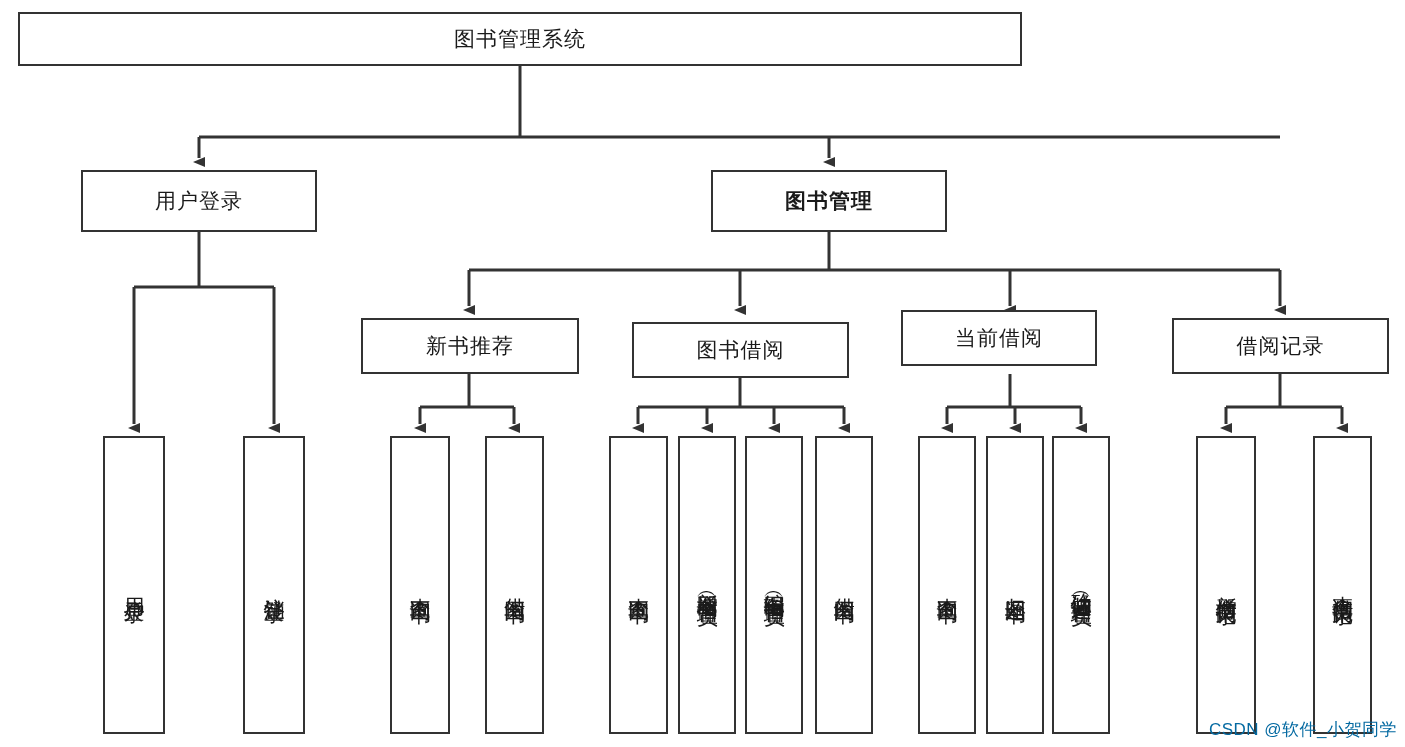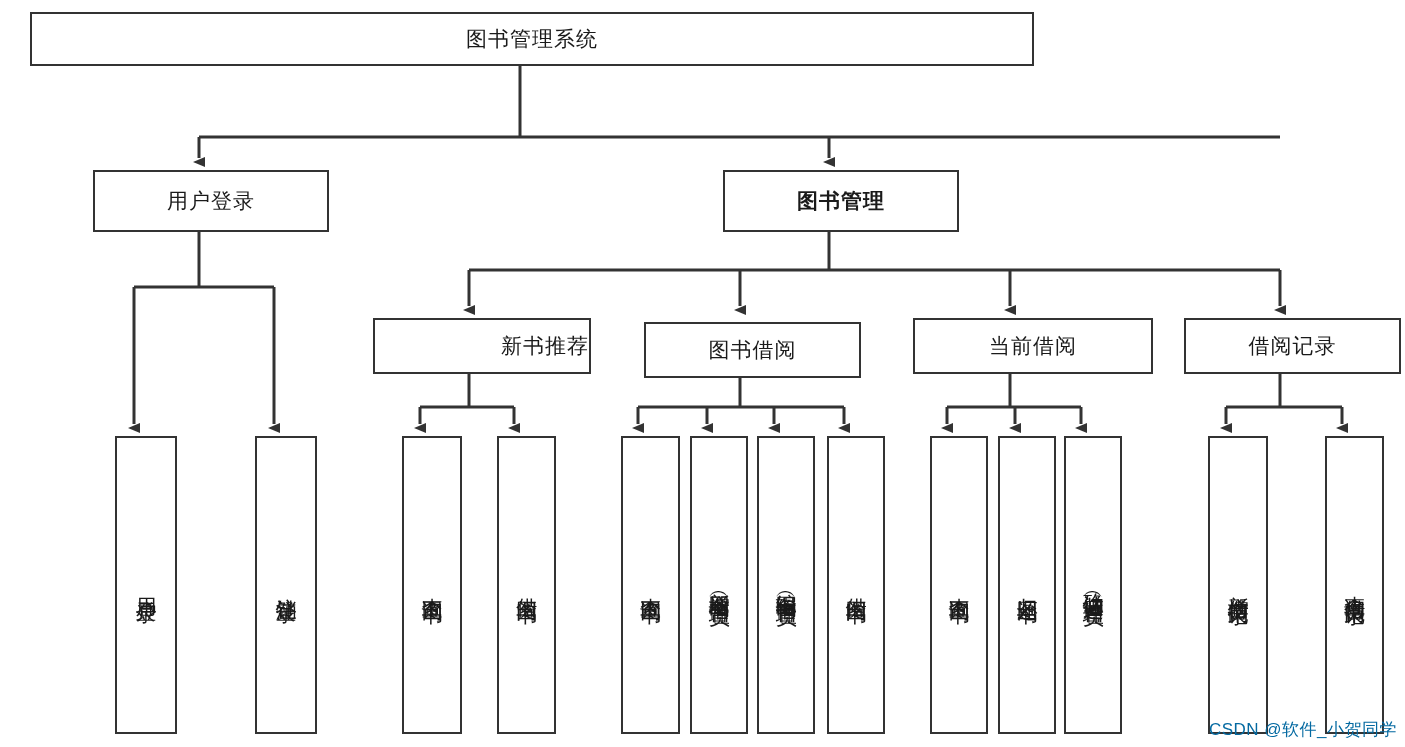--- a/index.html
+++ b/index.html
@@ -27,21 +27,20 @@
   .node {
     position: absolute;
     box-sizing: border-box;
     border: 2px solid #333333;
     background: #ffffff;
     display: flex;
     align-items: center;
     justify-content: center;
     color: #1a1a1a;
     z-index: 2;
-    margin-left: 12px;
   }
   .node.h {
     font-size: 21px;
     line-height: 1.2;
     letter-spacing: 1px;
   }
   .node.v {
     writing-mode: vertical-rl;
     text-orientation: upright;
     font-size: 21px;
@@ -126,27 +125,27 @@
     <span class="lbl">图书管理系统</span>
   </div>
 
   <div class="node h" style="left:81px;top:170px;width:236px;height:62px;">
     <span class="lbl">用户登录</span>
   </div>
   <div class="node h" style="left:711px;top:170px;width:236px;height:62px;font-weight:bold;">
     <span class="lbl">图书管理</span>
   </div>
 
-  <div class="node h" style="left:361px;top:318px;width:218px;height:56px;justify-content:flex-end;">
+  <div class="node h" style="left:361px;top:318px;width:218px;height:56px;">
     <span class="lbl">新书推荐</span>
   </div>
   <div class="node h" style="left:632px;top:322px;width:217px;height:56px;">
     <span class="lbl">图书借阅</span>
   </div>
-  <div class="node h" style="left:901px;top:318px;width:240px;height:56px;">
+  <div class="node h" style="left:901px;top:310px;width:196px;height:56px;">
     <span class="lbl">当前借阅</span>
   </div>
   <div class="node h" style="left:1172px;top:318px;width:217px;height:56px;">
     <span class="lbl">借阅记录</span>
   </div>
 
   <div class="node v" style="left:103px;top:436px;width:62px;height:298px;">
     <span class="lbl">用户登录</span>
   </div>
   <div class="node v" style="left:243px;top:436px;width:62px;height:298px;">

